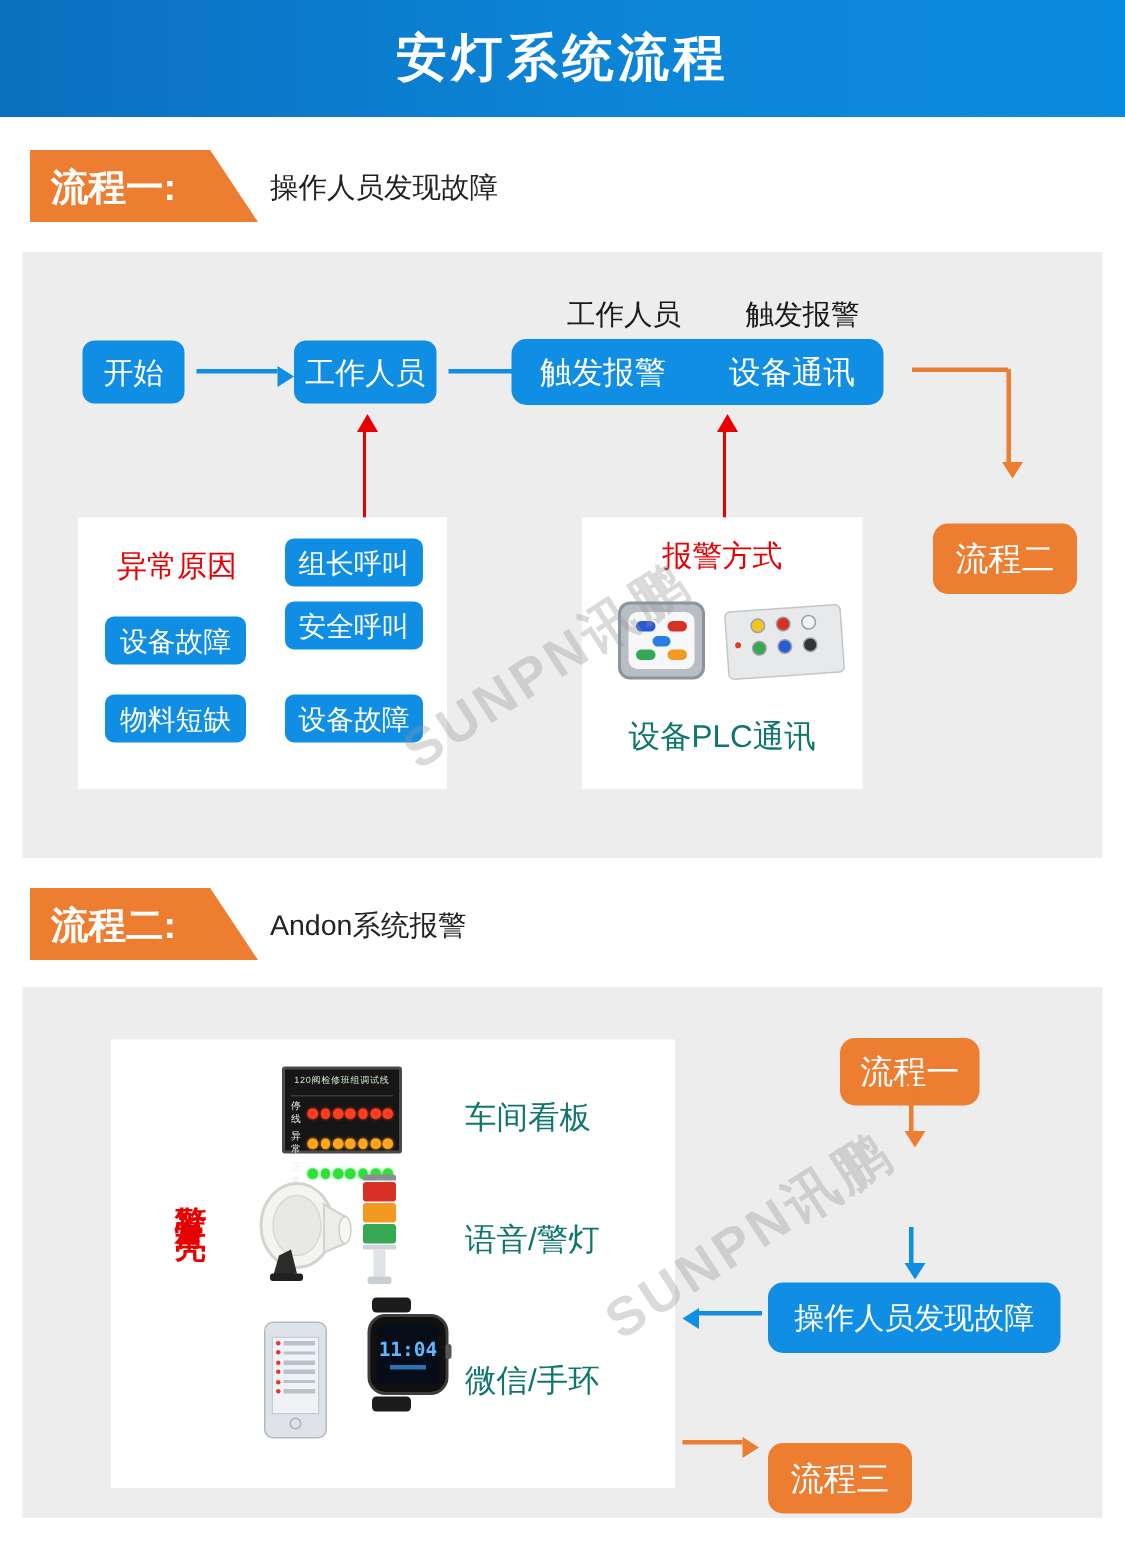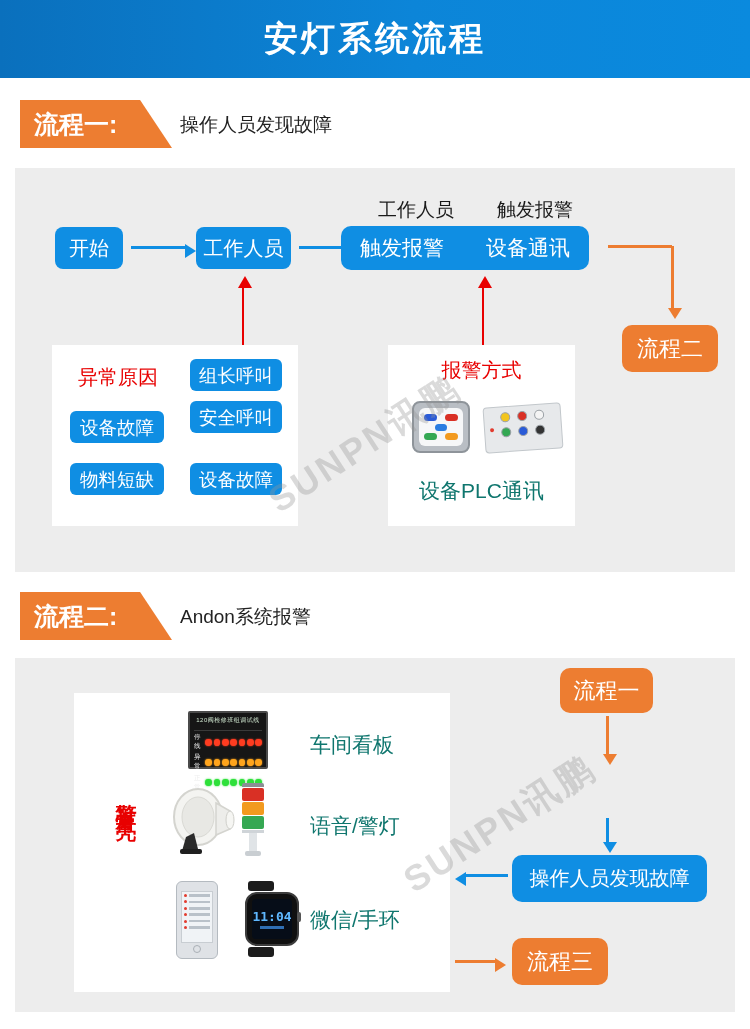--- a/index.html
+++ b/index.html
@@ -25,21 +25,21 @@
   .sec-sub{position:absolute;left:180px;font-size:19px;color:#222;}
 
   .panel{position:absolute;left:15px;width:720px;background:var(--panel);}
 
   .wbox{position:absolute;background:#fff;}
 
   
   .bnode{position:absolute;background:var(--blue);color:#fff;border-radius:8px;
     display:flex;align-items:center;justify-content:center;font-size:20px;}
   .onode{position:absolute;background:var(--orange);color:#fff;border-radius:10px;
-    display:flex;align-items:center;justify-content:center;font-size:22px;}
+    display:flex;align-items:center;justify-content:center;font-size:22px;margin-top:24px;}
   .wide{border-radius:10px;justify-content:space-between;padding:0 19px;font-size:21px;}
 
   .toplabel{position:absolute;font-size:19px;color:#1a1a1a;}
 
   
   .arr{position:absolute;}
   .h-line{height:0;border-top:3px solid var(--c);}
   .h-right::after{content:"";position:absolute;right:-11px;top:-5.5px;
     border-left:11px solid var(--c);border-top:7px solid transparent;border-bottom:7px solid transparent;}
   .h-left::after{content:"";position:absolute;left:-11px;top:-5.5px;
@@ -86,21 +86,21 @@
   
   .phone{position:absolute;left:102px;top:188px;width:42px;height:78px;background:#dfe2e6;
     border:1px solid #b4bac0;border-radius:6px;padding:9px 4px 8px;}
   .phone .pscr{height:52px;background:#f0f3f6;border:1px solid #c8cdd2;overflow:hidden;padding:2px;}
   .prow{display:flex;align-items:center;gap:2px;margin-bottom:3.4px;}
   .prow .pd{width:3px;height:3px;border-radius:50%;background:#e23b2e;}
   .prow .pl{flex:1;height:2.5px;background:#b9c1c9;}
   .phone .phome{width:8px;height:8px;border:1px solid #aab0b6;border-radius:50%;margin:2px auto 0;}
 
   
-  .watch{position:absolute;left:148px;top:188px;width:54px;height:76px;padding-left:23px;}
+  .watch{position:absolute;left:148px;top:172px;width:54px;height:76px;padding-left:23px;}
   .watch .strap{width:26px;height:10px;background:#1c1c1c;margin:0 auto;border-radius:3px;}
   .watch .wbody{width:54px;height:54px;background:#101010;border:2px solid #3c3c3c;
     border-radius:12px;margin-top:1px;display:flex;align-items:center;justify-content:center;position:relative;}
   .watch .wscr{width:40px;height:40px;background:#060d18;border-radius:4px;
     display:flex;flex-direction:column;align-items:center;justify-content:center;gap:2px;}
   .watch .wtime{color:#5fb8ff;font-size:13px;font-weight:bold;font-family:"DejaVu Sans Mono",monospace;}
   .watch .wsub{width:24px;height:3px;background:#2f6fb5;}
   .watch .wbtn{position:absolute;right:-4px;top:18px;width:4px;height:10px;background:#555;border-radius:2px;}
 
   

